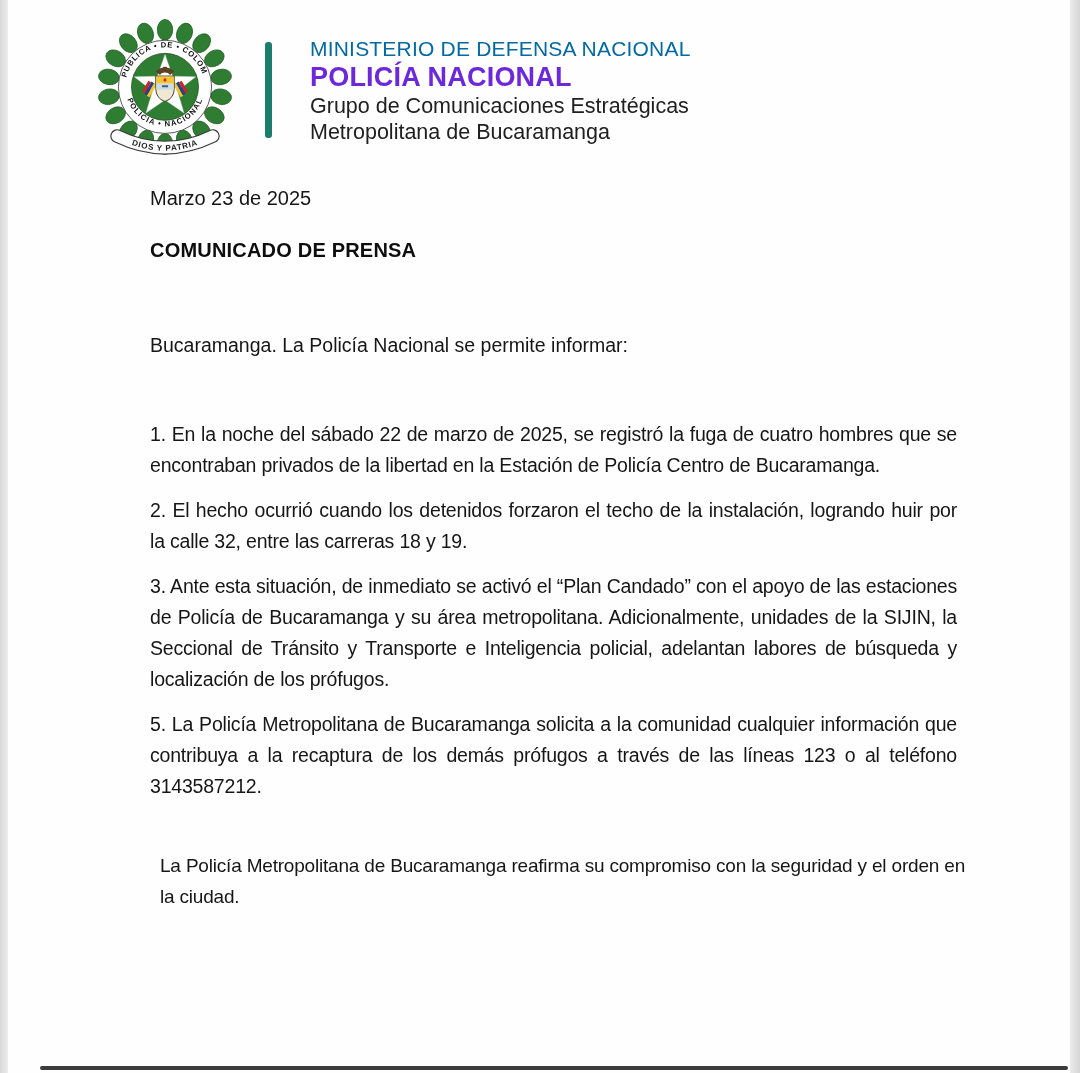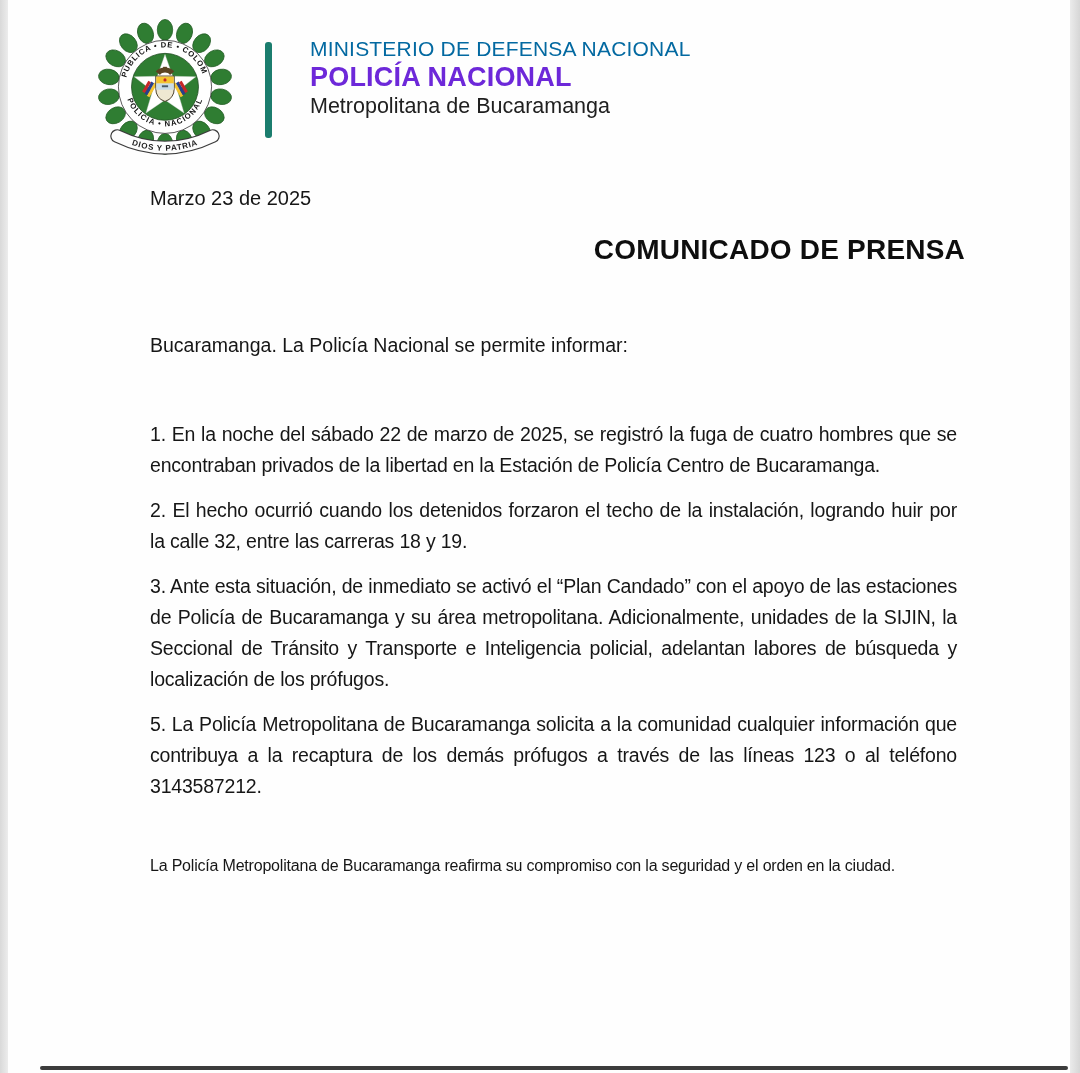--- a/index.html
+++ b/index.html
@@ -42,31 +42,31 @@
   .lh-ministry  { font-size: 21px; line-height: 26px; letter-spacing: 0.2px; color: #0369a1; }
   .lh-institution { font-size: 27px; line-height: 31px; font-weight: 700; letter-spacing: 0.2px; color: #6d28d9; }
   .lh-group, .lh-unit { font-size: 21.5px; line-height: 26px; color: #202020; }
   
   .doc {
     position: absolute; left: 150px; top: 186px; width: 815px;
     color: #161616;
   }
   .doc-date { margin: 0; font-size: 20px; line-height: 24px; }
   .doc-title {
-    margin: 26px 0 0 0; font-size: 28px; line-height: 28px;
-    font-weight: 700; text-align: right; letter-spacing: 0.2px; color: #0e0e0e;
+    margin: 26px 0 0 0; font-size: 20px; line-height: 28px;
+    font-weight: 700; text-align: left; letter-spacing: 0.2px; color: #0e0e0e;
   }
   .doc-intro { margin: 66px 0 0 0; font-size: 19.5px; line-height: 31px; }
   .para {
     margin: 14px 8px 0 0; font-size: 19.5px; line-height: 31px;
     text-align: justify; letter-spacing: -0.2px;
   }
   .para.first { margin-top: 58px; }
   .closing {
-    margin: 48px 0 0 0; font-size: 16px; line-height: 31px;
+    margin: 48px 0 0 10px; font-size: 19px; line-height: 31px;
     text-align: justify; letter-spacing: -0.2px;
   }
 </style>
 </head>
 <body>
 
 <div class="page">
 
   <div class="edge-left"></div>
   <div class="edge-right"></div>
@@ -144,20 +144,21 @@
           </text>
         </g>
       </svg>
     </div>
 
     <div class="lh-divider" style="background:#1b7d6e;"></div>
 
     <div class="lh-text">
       <div class="lh-ministry">MINISTERIO DE DEFENSA NACIONAL</div>
       <div class="lh-institution">POLICÍA NACIONAL</div>
+      <div class="lh-group">Grupo de Comunicaciones Estratégicas</div>
       <div class="lh-unit">Metropolitana de Bucaramanga</div>
     </div>
   </header>
 
   <main class="doc">
     <p class="doc-date">Marzo 23 de 2025</p>
     <h1 class="doc-title">COMUNICADO DE PRENSA</h1>
     <p class="doc-intro">Bucaramanga. La Policía Nacional se permite informar:</p>
     <p class="para first">1. En la noche del sábado 22 de marzo de 2025, se registró la fuga de cuatro hombres que se encontraban privados de la libertad en la Estación de Policía Centro de Bucaramanga.</p>
     <p class="para">2. El hecho ocurrió cuando los detenidos forzaron el techo de la instalación, logrando huir por la calle 32, entre las carreras 18 y 19.</p>

